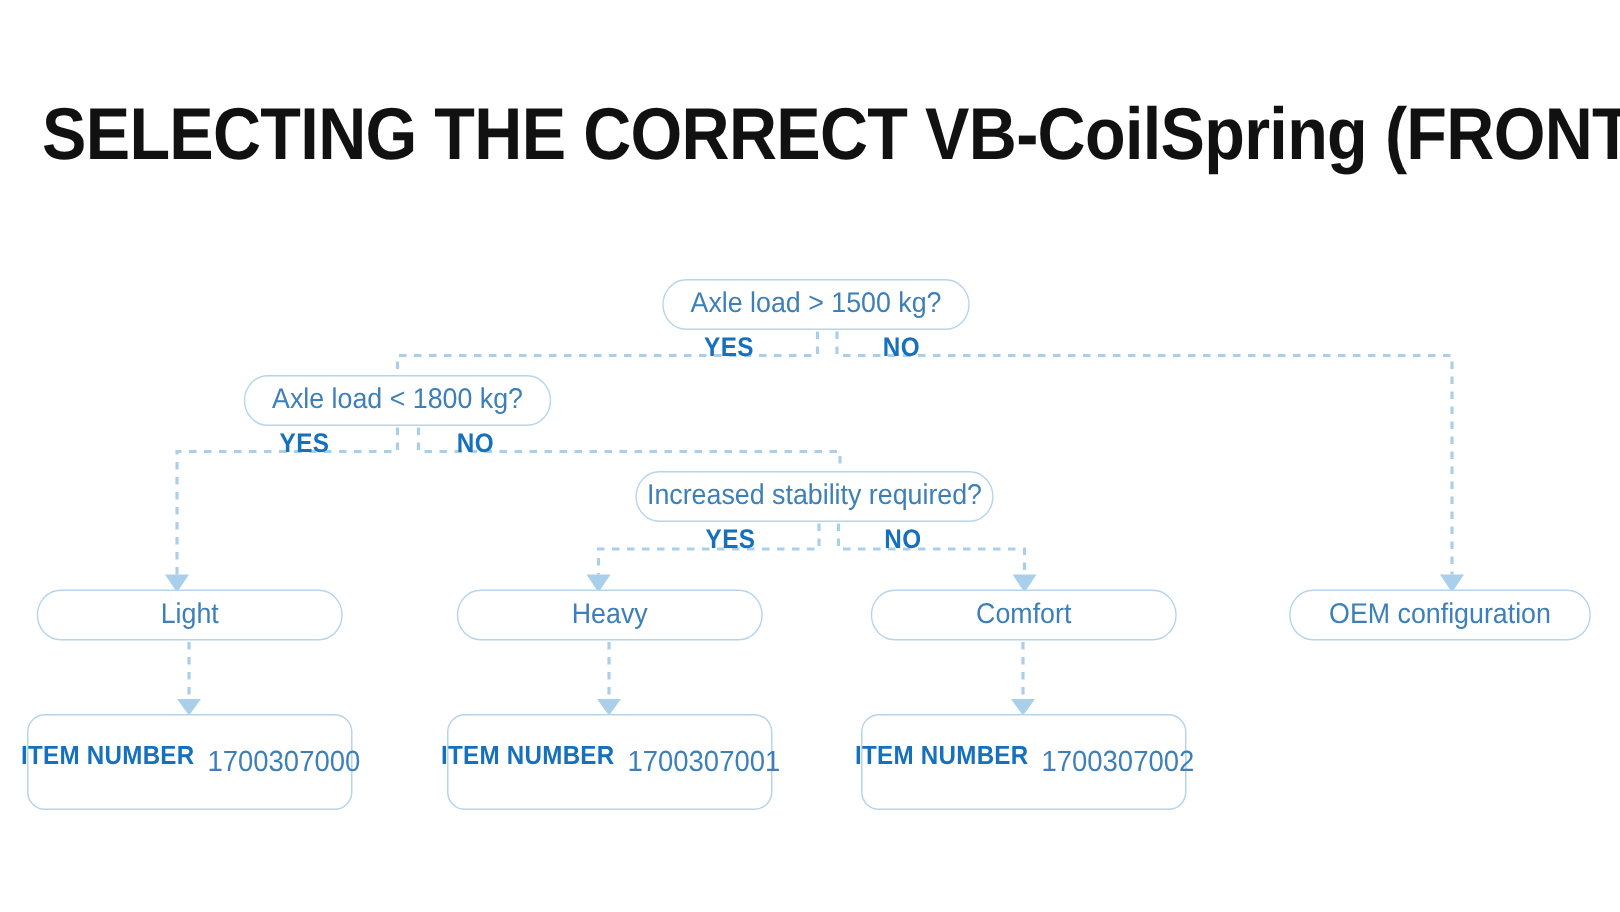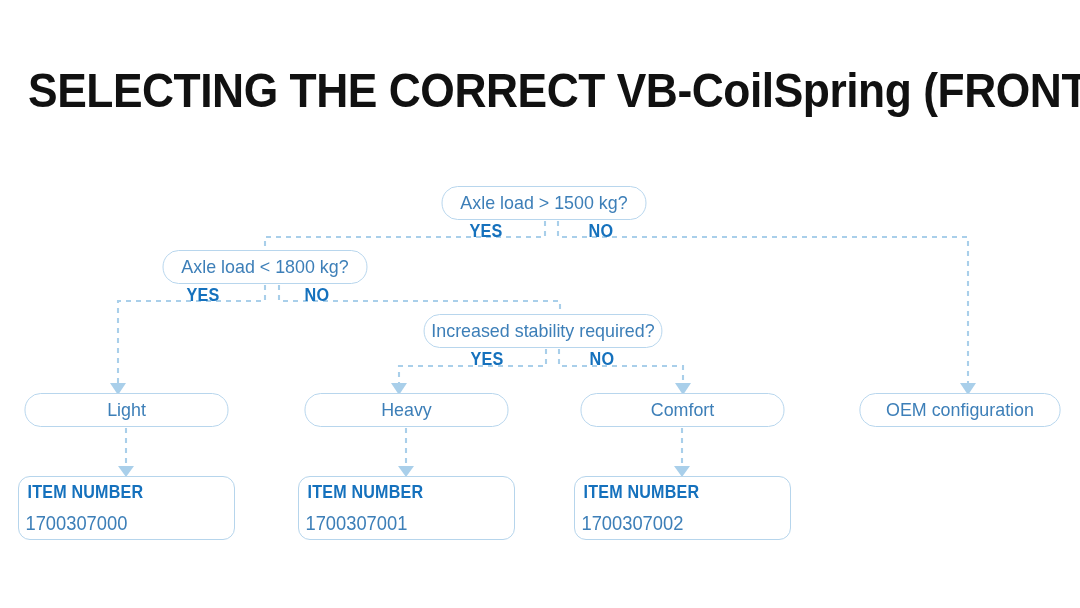--- a/index.html
+++ b/index.html
@@ -73,21 +73,22 @@
   }
 
   
   .item-card {
     position: absolute;
     box-sizing: border-box;
     border: 1.6px solid #b6d5ec;
     border-radius: 12px;
     background: #ffffff;
     display: flex;
-    flex-direction: column;
+    flex-direction: row;
+    align-items: center;
     justify-content: center;
   }
   .item-card .item-label {
     color: #1571bd;
     font-weight: bold;
     font-size: 17.5px;
     letter-spacing: 0.2px;
     transform: scaleX(0.92);
     margin-bottom: 9px;
     white-space: nowrap;

